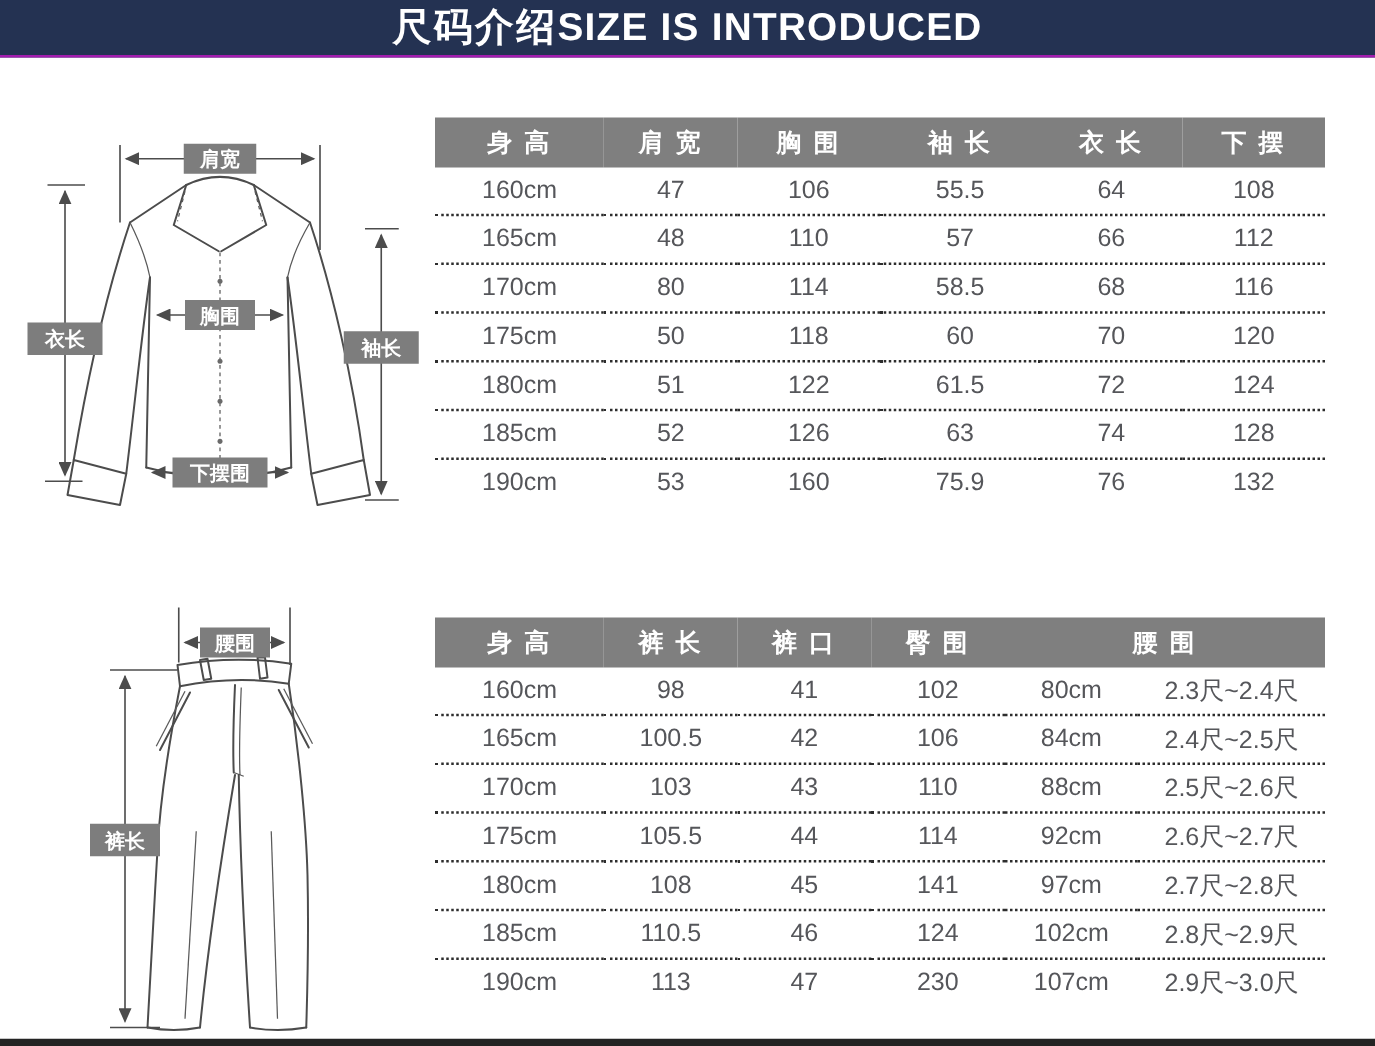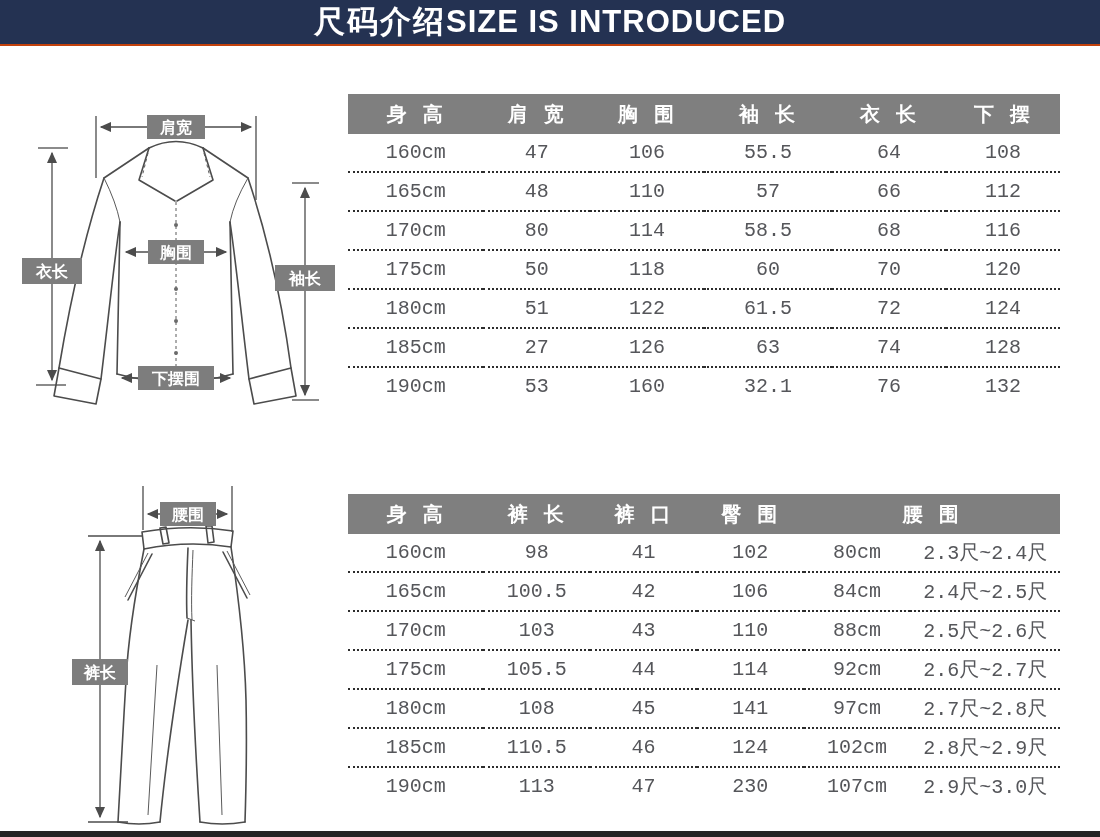--- a/index.html
+++ b/index.html
@@ -1,40 +1,40 @@
 <!DOCTYPE html>
 <html><head>
 <meta charset="utf-8">
 <style>
   html,body{margin:0;padding:0;background:#ffffff;}
   body{font-family:"Liberation Sans","DejaVu Sans",sans-serif;}
   .page{position:relative;width:1100px;height:837px;background:#ffffff;overflow:hidden;}
 
   
   .banner{position:absolute;left:0;top:0;width:1100px;height:44px;background:#243252;
-          border-bottom:2px solid #c2410c;display:flex;align-items:center;justify-content:center;
+          border-bottom:2px solid #a21caf;display:flex;align-items:center;justify-content:center;
           color:#ffffff;font-weight:bold;}
   .banner .zh{font-size:31px;letter-spacing:2px;}
   .banner .en{font-size:31px;letter-spacing:1px;}
 
   
   .bottom-strip{position:absolute;left:0;bottom:0;width:1100px;height:6px;background:#232323;}
 
   
   .shirt-figure{position:absolute;left:8px;top:82px;width:332px;height:345px;}
   .pants-figure{position:absolute;left:60px;top:470px;width:290px;height:365px;}
   .fig-line{stroke:#4c4c4c;stroke-width:1.6;fill:none;stroke-linecap:round;stroke-linejoin:round;}
   .fig-thin{stroke:#5a5a5a;stroke-width:1;fill:none;}
   .fig-dash{stroke:#5a5a5a;stroke-width:1;fill:none;stroke-dasharray:3,3;}
   .meas{stroke:#4c4c4c;stroke-width:1.3;fill:none;}
   .lblbox{fill:#7d7d7d;}
   .lbltxt{fill:#ffffff;font-size:16px;font-weight:bold;text-anchor:middle;}
 
   
-  .size-table{position:absolute;border-collapse:collapse;table-layout:fixed;width:712px;left:348px;font-family:Liberation Mono, monospace;}
+  .size-table{position:absolute;border-collapse:collapse;table-layout:fixed;width:712px;left:348px;}
   .shirt-table{top:94px;}
   .pants-table{top:494px;}
   .size-table th{background:#7f7f7f;color:#ffffff;font-weight:bold;font-size:20px;height:40px;
                  letter-spacing:2px;padding:0;text-align:center;}
   .size-table td{height:37px;text-align:center;font-size:20px;color:#55565a;padding:0;
                  border-bottom:2px dotted #2d2d2d;}
   .size-table tbody tr:last-child td{border-bottom:none;}
 </style>
 </head>
 <body>
@@ -227,31 +227,31 @@
         <tr>
           <td>180cm</td>
           <td>51</td>
           <td>122</td>
           <td>61.5</td>
           <td>72</td>
           <td>124</td>
         </tr>
         <tr>
           <td>185cm</td>
-          <td>27</td>
+          <td>52</td>
           <td>126</td>
           <td>63</td>
           <td>74</td>
           <td>128</td>
         </tr>
         <tr>
           <td>190cm</td>
           <td>53</td>
           <td>160</td>
-          <td>32.1</td>
+          <td>75.9</td>
           <td>76</td>
           <td>132</td>
         </tr>
       </tbody>
   </table>
 
   <table class="size-table pants-table">
     <colgroup>
       <col style="width:19%">
         <col style="width:15%">

